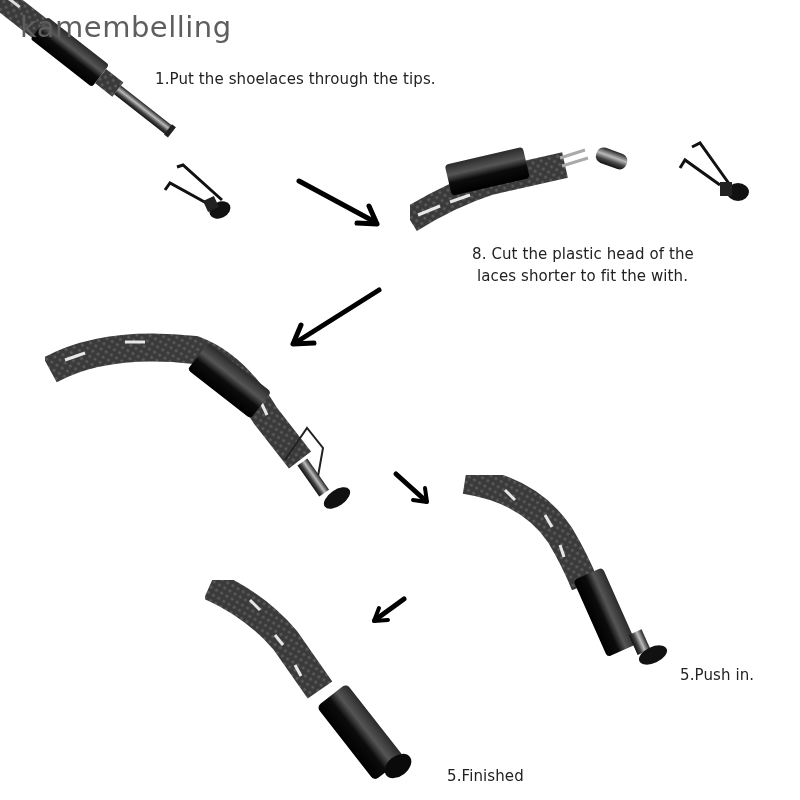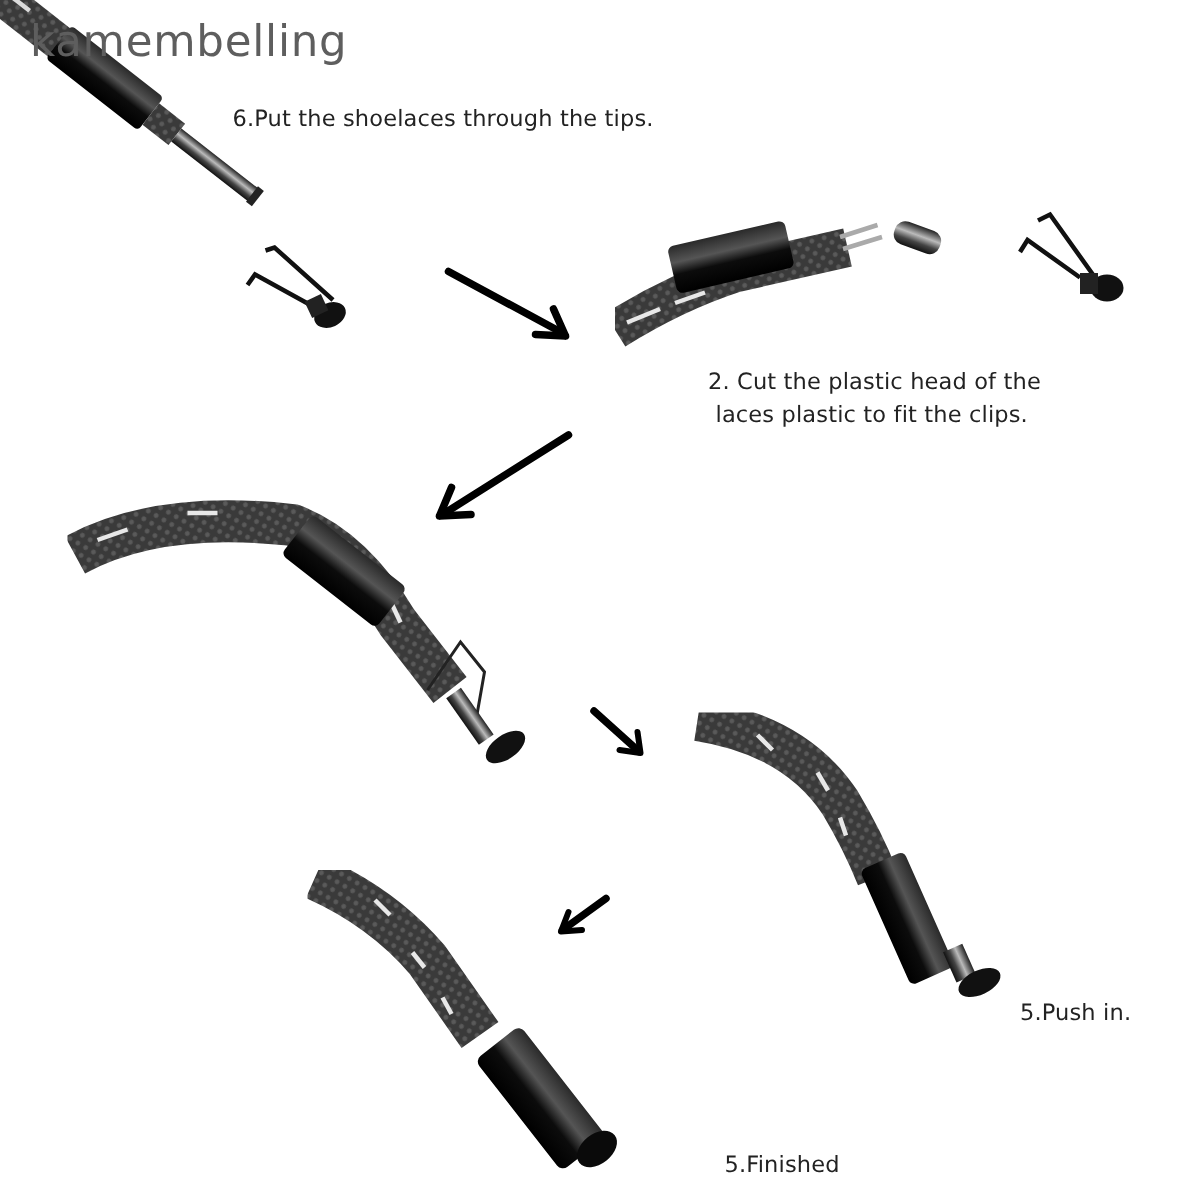--- a/index.html
+++ b/index.html
@@ -88,21 +88,21 @@
 
       <g>
         <path d="M165 190 L170 183 L210 205" stroke="#111" stroke-width="3" fill="none"></path>
         <path d="M177 167 L183 165 L222 200" stroke="#111" stroke-width="3" fill="none"></path>
         <ellipse cx="220" cy="210" rx="11" ry="8" transform="rotate(-25 220 210)" fill="#111"></ellipse>
         <rect x="205" y="198" width="12" height="12" fill="#222" transform="rotate(-25 211 204)"></rect>
       </g>
     </svg>
   </div>
 
-  <div class="step-text" style="left:155px;top:69px;">6.Put the shoelaces through the tips.</div>
+  <div class="step-text" style="left:155px;top:69px;">1.Put the shoelaces through the tips.</div>
 
   <div class="arrow" style="left:295px;top:175px;">
     <svg width="90" height="55" viewBox="0 0 90 55">
       <line x1="4" y1="6" x2="80" y2="47" stroke="#000" stroke-width="5" stroke-linecap="round"></line>
       <path d="M82 49 L62 48 M82 49 L74 31" stroke="#000" stroke-width="5" stroke-linecap="round" fill="none"></path>
     </svg>
   </div>
 
   <div class="photo" style="left:410px;top:130px;width:350px;height:110px;">
     <svg width="350" height="110" viewBox="0 0 350 110">
@@ -121,22 +121,22 @@
         <rect x="185" y="20" width="32" height="16" rx="7" fill="url(#metal)"></rect>
       </g>
 
       <path d="M270 38 L275 30 L310 55" stroke="#111" stroke-width="3" fill="none"></path>
       <path d="M282 17 L290 13 L320 55" stroke="#111" stroke-width="3" fill="none"></path>
       <ellipse cx="328" cy="62" rx="11" ry="9" fill="#111"></ellipse>
       <rect x="310" y="52" width="12" height="14" fill="#222"></rect>
     </svg>
   </div>
 
-  <div class="step-text" style="left:472px;top:244px;">2. Cut the plastic head of the</div>
-  <div class="step-text" style="left:477px;top:266px;">laces plastic to fit the clips.</div>
+  <div class="step-text" style="left:472px;top:244px;">8. Cut the plastic head of the</div>
+  <div class="step-text" style="left:477px;top:266px;">laces shorter to fit the with.</div>
 
   <div class="arrow" style="left:285px;top:285px;">
     <svg width="100" height="65" viewBox="0 0 100 65">
       <line x1="94" y1="5" x2="10" y2="58" stroke="#000" stroke-width="5" stroke-linecap="round"></line>
       <path d="M8 59 L16 40 M8 59 L29 58" stroke="#000" stroke-width="5" stroke-linecap="round" fill="none"></path>
     </svg>
   </div>
 
   <div class="photo" style="left:45px;top:320px;width:320px;height:200px;">
     <svg width="320" height="200" viewBox="0 0 320 200">
@@ -195,15 +195,15 @@
       <path d="M45 20 L55 30" stroke="#e8e8e8" stroke-width="3"></path>
       <path d="M70 55 L78 65" stroke="#e8e8e8" stroke-width="3"></path>
       <path d="M90 85 L96 96" stroke="#e8e8e8" stroke-width="3"></path>
       <g transform="rotate(52 155 150)">
         <rect x="110" y="132" width="94" height="38" rx="5" fill="url(#tipGrad)"></rect>
       </g>
       <ellipse cx="193" cy="186" rx="15" ry="10" transform="rotate(-38 193 186)" fill="#0a0a0a"></ellipse>
     </svg>
   </div>
 
-  <div class="step-text" style="left:447px;top:766px;margin-left:36px;">5.Finished</div>
+  <div class="step-text" style="left:447px;top:766px;">5.Finished</div>
 
 </div>
 
 </body></html>

